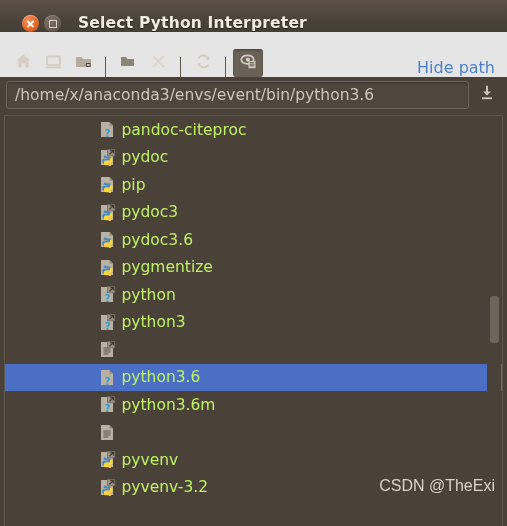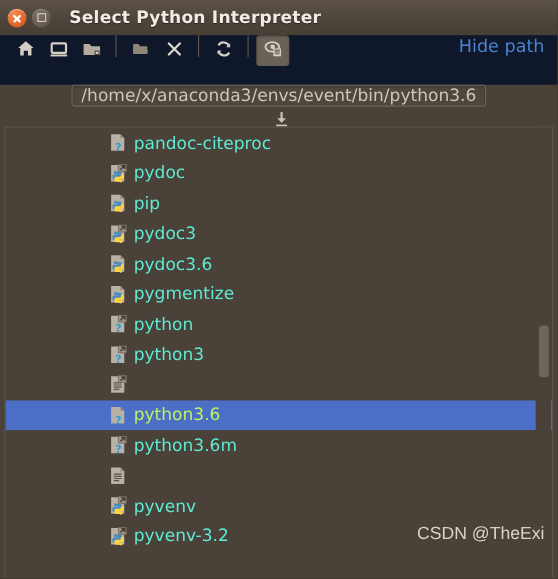--- a/index.html
+++ b/index.html
@@ -35,23 +35,23 @@
     opacity: 0.85;
   }
 
   
   .titlebar {
     position: absolute;
     left: 0; top: 0;
     width: 507px; height: 32px;
     background: linear-gradient(to bottom, #5b5147 0%, #4c443b 60%, #463f36 100%);
     display: flex;
-    align-items: center;
+    align-items: flex-end;
     box-sizing: border-box;
-    padding-left: 7px;
+    padding-left: 22px;
   }
   .wbtn {
     width: 17px; height: 17px;
     border-radius: 50%;
     margin-right: 5px;
     position: relative;
     flex: 0 0 auto;
   }
   .wbtn-close {
     background: radial-gradient(circle at 35% 30%, #f48b5a 0%, #e8702f 45%, #c24f1a 100%);
@@ -87,23 +87,23 @@
     letter-spacing: 0.2px;
     text-shadow: 0 1px 1px rgba(0,0,0,0.55);
     white-space: nowrap;
   }
 
   
   .toolbar {
     position: absolute;
     left: 0; top: 32px;
     width: 507px; height: 45px;
-    background: #0f172a;
-    display: flex;
-    align-items: flex-start;
+    background: #e5e5e5;
+    display: flex;
+    align-items: flex-end;
     padding-left: 8px;
     box-sizing: border-box;
   }
   .tb-btn {
     width: 30px; height: 28px;
     display: flex;
     align-items: center;
     justify-content: center;
     border-radius: 3px;
     flex: 0 0 auto;
@@ -129,21 +129,20 @@
 
   
   .pathrow {
     position: absolute;
     left: 0; top: 77px;
     width: 507px; height: 36px;
     display: flex;
     align-items: center;
     padding: 0 6px;
     box-sizing: border-box;
-    flex-direction: column;
   }
   .path-entry {
     flex: 1 1 auto;
     height: 28px;
     background: #4f463d;
     border: 1px solid #6e6458;
     border-radius: 3px;
     display: flex;
     align-items: center;
     padding: 0 8px;
@@ -189,21 +188,21 @@
     box-sizing: border-box;
     padding-left: 0;
   }
   .row.selected { background: #4a6fc4; }
   .row-inner {
     display: flex;
     align-items: center;
     width: 310px;
   }
   .row-label {
-    color: #5eead4;
+    color: #bef264;
     font-size: 15.5px;
     white-space: nowrap;
     margin-left: 6px;
   }
   .row.selected .row-label { color: #bef264; }
   .ficon {
     width: 17px; height: 17px;
     flex: 0 0 auto;
     position: relative;
   }

